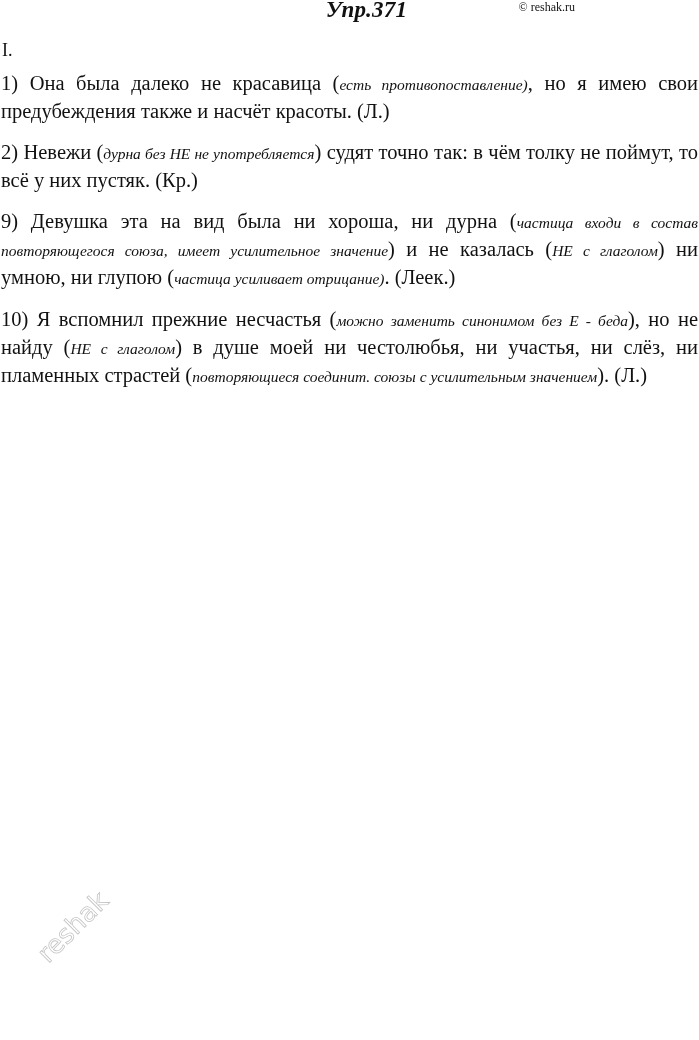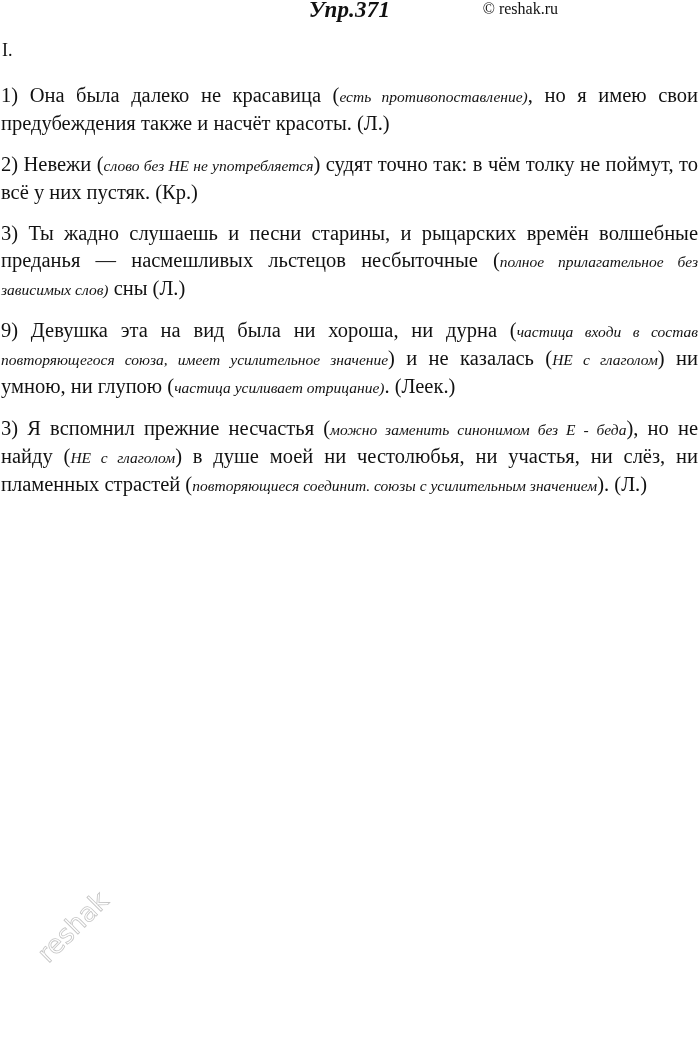--- a/index.html
+++ b/index.html
@@ -1,58 +1,57 @@
 <!DOCTYPE html>
 <html><head>
 <meta charset="utf-8">
 <style>
   html, body { margin: 0; padding: 0; background: #ffffff; }
   body {
     width: 699px; height: 1040px; overflow: hidden; position: relative;
     font-family: "Liberation Serif", "DejaVu Serif", serif;
     color: #111111;
   }
-  .header { position: absolute; top: 0; left: 0; width: 562px; height: 30px; }
+  .header { position: absolute; top: 0; left: 17px; width: 562px; height: 30px; }
   .title {
     position: absolute; left: 0; width: 699px; top: -3px; text-align: center;
     font-weight: bold; font-style: italic; font-size: 23px; letter-spacing: 0.2px;
   }
   .copyright {
-    position: absolute; right: 4px; top: 0px; font-size: 16px;
+    position: absolute; right: 4px; top: 0px; font-size: 12px;
   }
   .section {
     position: absolute; left: 2px; top: 40px; font-size: 18px;
   }
   .content { position: absolute; left: 1px; top: 70px; width: 697px; }
   .item {
     font-size: 20.5px; line-height: 27px; text-align: justify;
     margin: 0 0 14px 0;
   }
-  .item:nth-child(1) { margin-top: 12px; }
+  .item:nth-child(1) { margin-top: 0; }
   .note { font-style: italic; font-size: 15.5px; }
   .watermark {
     position: absolute; left: 20px; top: 880px; width: 120px; height: 90px;
     pointer-events: none; opacity: 0.35;
   }
 </style>
 </head>
 <body>
 
 <div class="header">
   <div class="title">Упр.371</div>
   <div class="copyright">© reshak.ru</div>
 </div>
 
 <div class="section">I.</div>
 
 <div class="content" id="content">
     <p class="item"><span>1) Она была далеко не красавица (</span><span class="note">есть противопоставление)</span><span>, но я имею свои предубеждения также и насчёт красоты. (Л.)</span></p>
-    <p class="item"><span>2) Невежи (</span><span class="note">слово без НЕ не употребляется</span><span>) судят точно так: в чём толку не поймут, то всё у них пустяк. (Кр.)</span></p>
-    <p class="item"><span>3) Ты жадно слушаешь и песни старины, и рыцарских времён волшебные преданья — насмешливых льстецов несбыточные (</span><span class="note">полное прилагательное без зависимых слов)</span><span> сны (Л.)</span></p>
+    <p class="item"><span>2) Невежи (</span><span class="note">дурна без НЕ не употребляется</span><span>) судят точно так: в чём толку не поймут, то всё у них пустяк. (Кр.)</span></p>
     <p class="item"><span>9) Девушка эта на вид была ни хороша, ни дурна (</span><span class="note">частица входи в состав повторяющегося союза, имеет усилительное значение</span><span>) и не казалась (</span><span class="note">НЕ с глаголом</span><span>) ни умною, ни глупою (</span><span class="note">частица усиливает отрицание)</span><span>. (Леек.)</span></p>
-    <p class="item"><span>3) Я вспомнил прежние несчастья (</span><span class="note">можно заменить синонимом без Е - беда</span><span>), но не найду (</span><span class="note">НЕ с глаголом</span><span>) в душе моей ни честолюбья, ни участья, ни слёз, ни пламенных страстей (</span><span class="note">повторяющиеся соединит. союзы с усилительным значением</span><span>). (Л.)</span></p>
+    <p class="item"><span>10) Я вспомнил прежние несчастья (</span><span class="note">можно заменить синонимом без Е - беда</span><span>), но не найду (</span><span class="note">НЕ с глаголом</span><span>) в душе моей ни честолюбья, ни участья, ни слёз, ни пламенных страстей (</span><span class="note">повторяющиеся соединит. союзы с усилительным значением</span><span>). (Л.)</span></p>
   </div>
 
 <svg class="watermark" viewBox="0 0 120 90">
   <g transform="rotate(-45 60 45)" fill="none" stroke="#555" stroke-width="1">
     <text x="10" y="50" font-size="26" font-family="DejaVu Sans, sans-serif" fill="none" stroke="#555" stroke-width="0.8">reshak</text>
   </g>
 </svg>
 
 </body></html>

